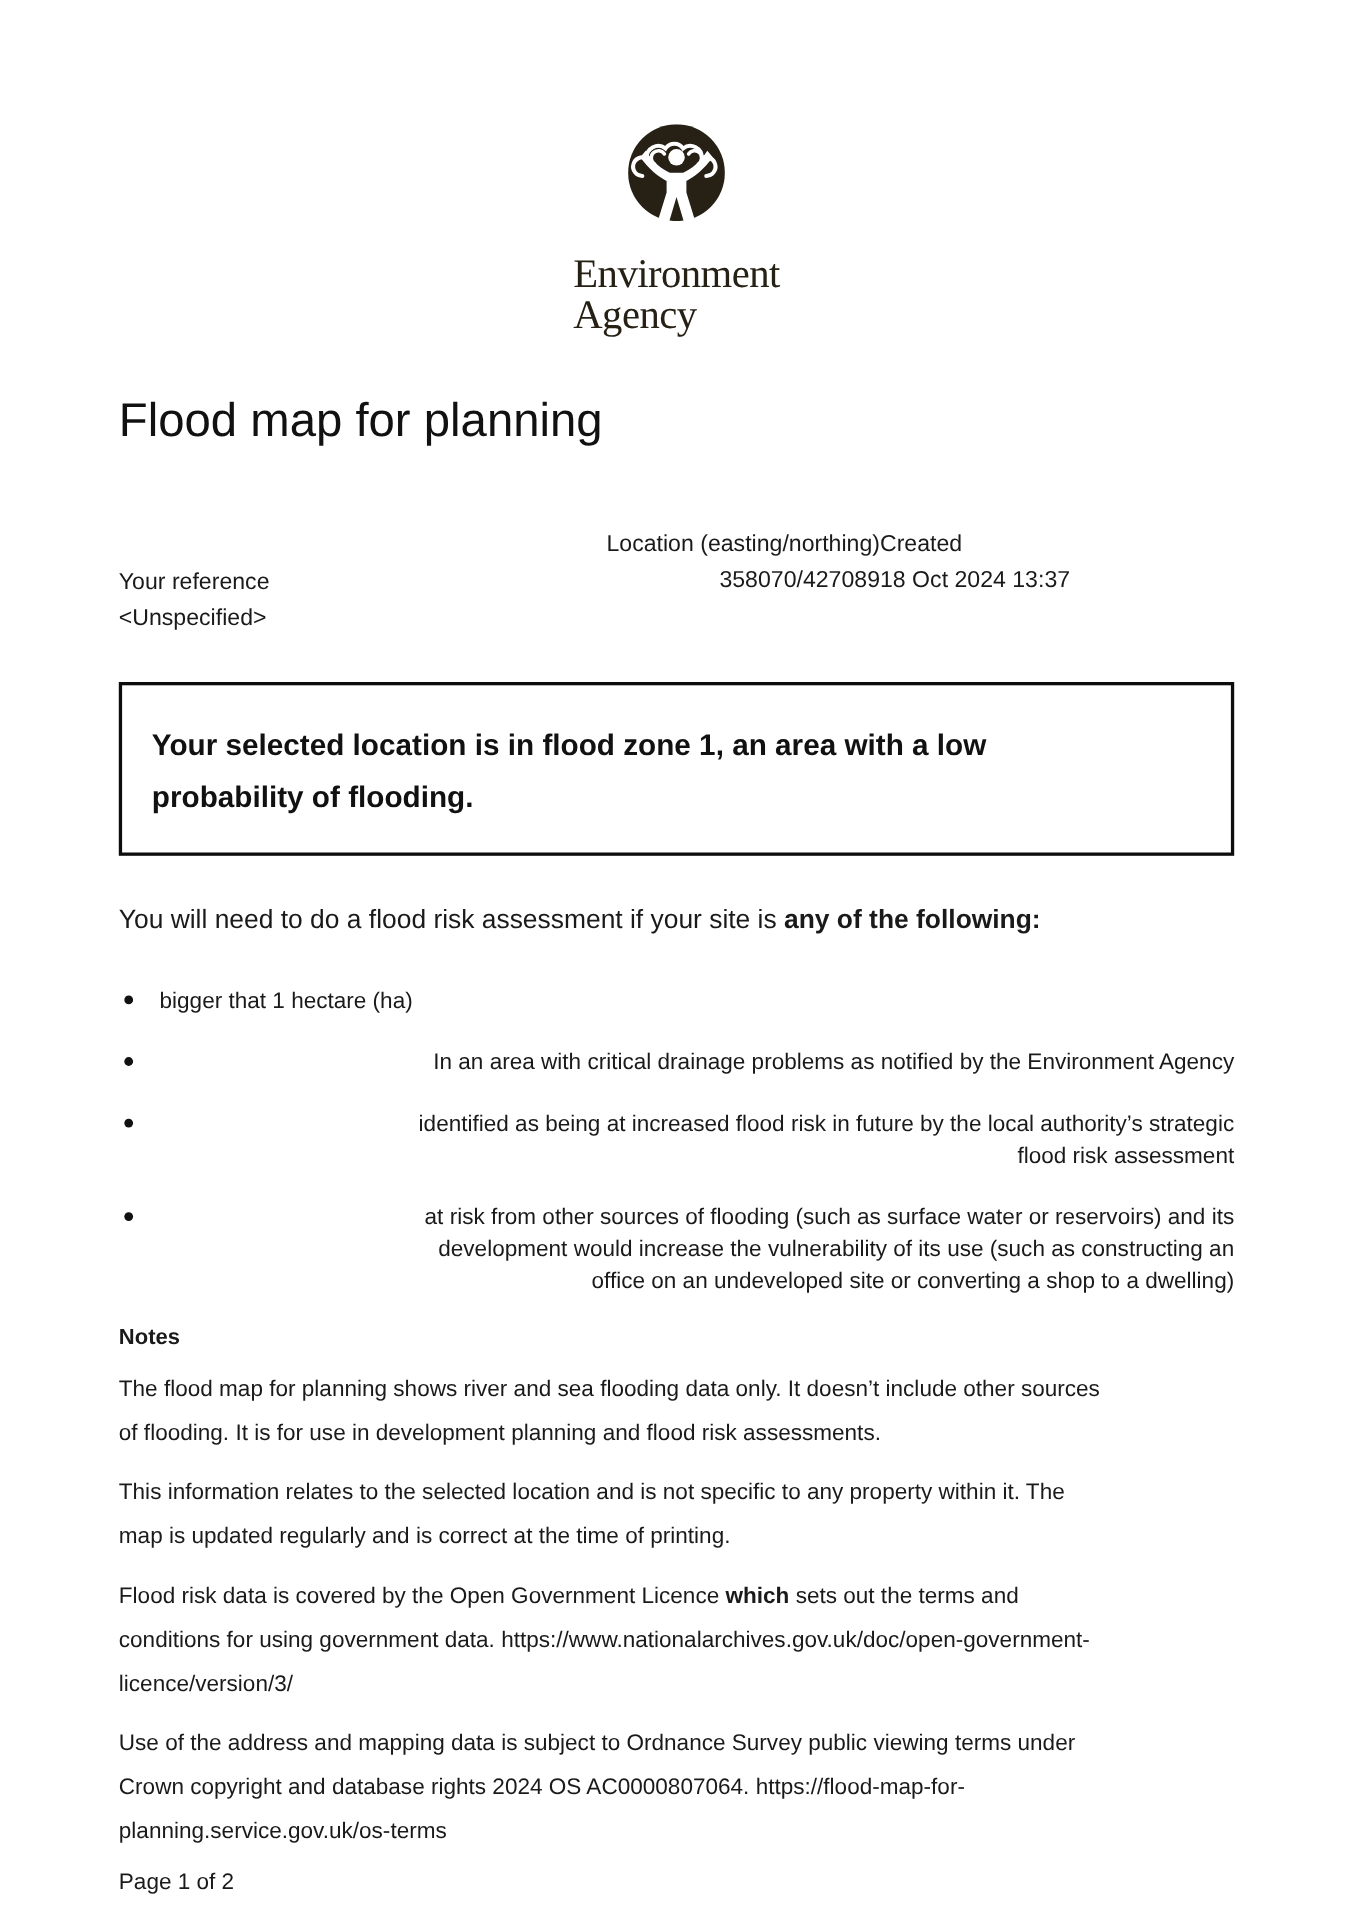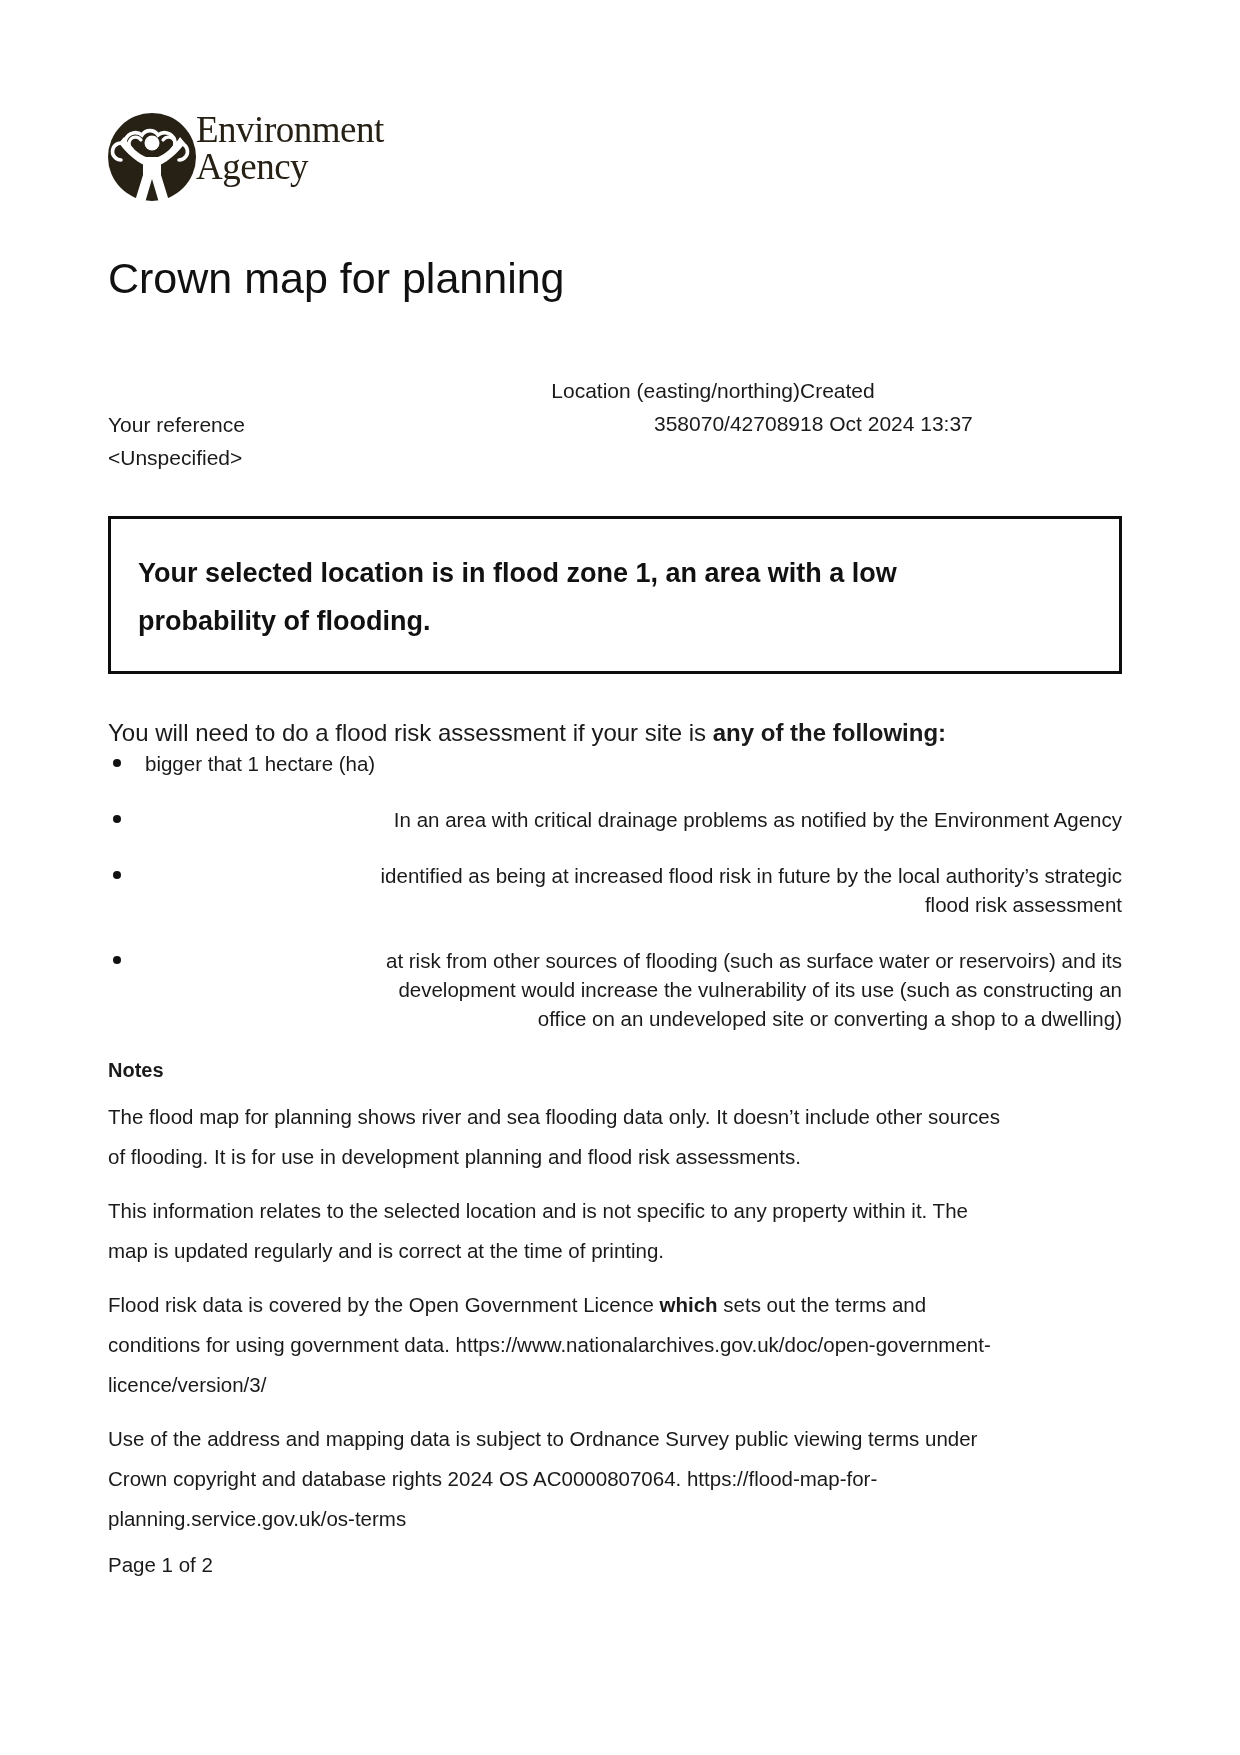--- a/index.html
+++ b/index.html
@@ -11,21 +11,21 @@
   html,body{background:#ffffff;}
   body{
     width:1240px;height:1755px;
     font-family:"Liberation Sans",sans-serif;
     color:var(--text);
     overflow:hidden;
   }
   .page{padding:103px 118px 0 108px;}
 
   
-  .logo-row{display:flex;align-items:flex-start;}
+  .logo-row{display:flex;gap:22px;align-items:center;flex-direction:column;}
   .logo-mark{width:88px;height:88px;flex:none;margin-top:10px;}
   .logo-name{
     font-family:"Liberation Serif","DejaVu Serif",serif;
     font-size:37px;line-height:37px;color:var(--logo);
     margin-top:8px;letter-spacing:-0.5px;
   }
 
   
   .doc-title{
     margin-top:54px;
@@ -47,21 +47,21 @@
   .zone-box p{
     font-size:27px;line-height:48px;font-weight:700;color:#111;
     white-space:pre-line;
   }
 
   
   .intro{margin-top:43px;font-size:24px;line-height:32px;}
   .intro .b{font-weight:700;}
 
   
-  ul.bullets{list-style:none;}
+  ul.bullets{margin-top:42px;list-style:none;}
   ul.bullets li{
     position:relative;padding-left:37px;
     font-size:20.5px;line-height:29px;
     white-space:pre-line;
   }
   ul.bullets li + li{margin-top:27px;text-align:right;}
   ul.bullets li::before{
     content:"";position:absolute;left:5px;top:10px;
     width:8px;height:8px;border-radius:50%;background:#111;
   }
@@ -91,21 +91,21 @@
       <path d="M16,24 C23,35 31,41 38,44 L50,44 C57,41 65,35 72,24
                L77,30 C69,41 60,48 53,51.5 L53,62 L61,88 L50.5,88 L44,66
                L37.5,88 L27,88 L35,62 L35,51.5 C28,48 19,41 11,30 Z" fill="#ffffff"></path>
     </svg>
     <div class="logo-name">
       <div>Environment</div>
       <div>Agency</div>
     </div>
   </header>
 
-  <h1 class="doc-title">Crown map for planning</h1>
+  <h1 class="doc-title">Flood map for planning</h1>
 
   <div class="meta">
     <div class="col1">
       <div>Your reference</div>
       <div>&lt;Unspecified&gt;</div>
     </div>
     <div class="col2">
       <div>Location (easting/northing)</div>
       <div>358070/427089</div>
     </div>

